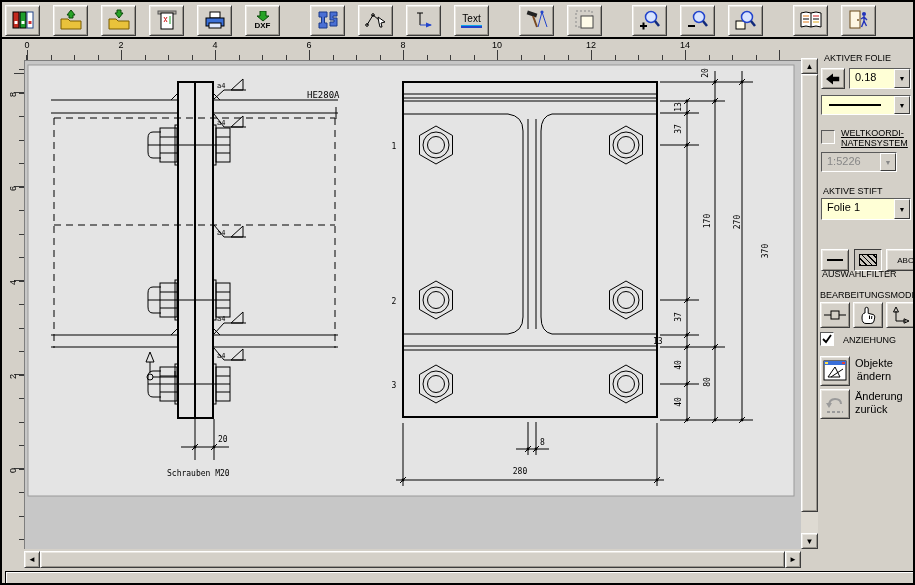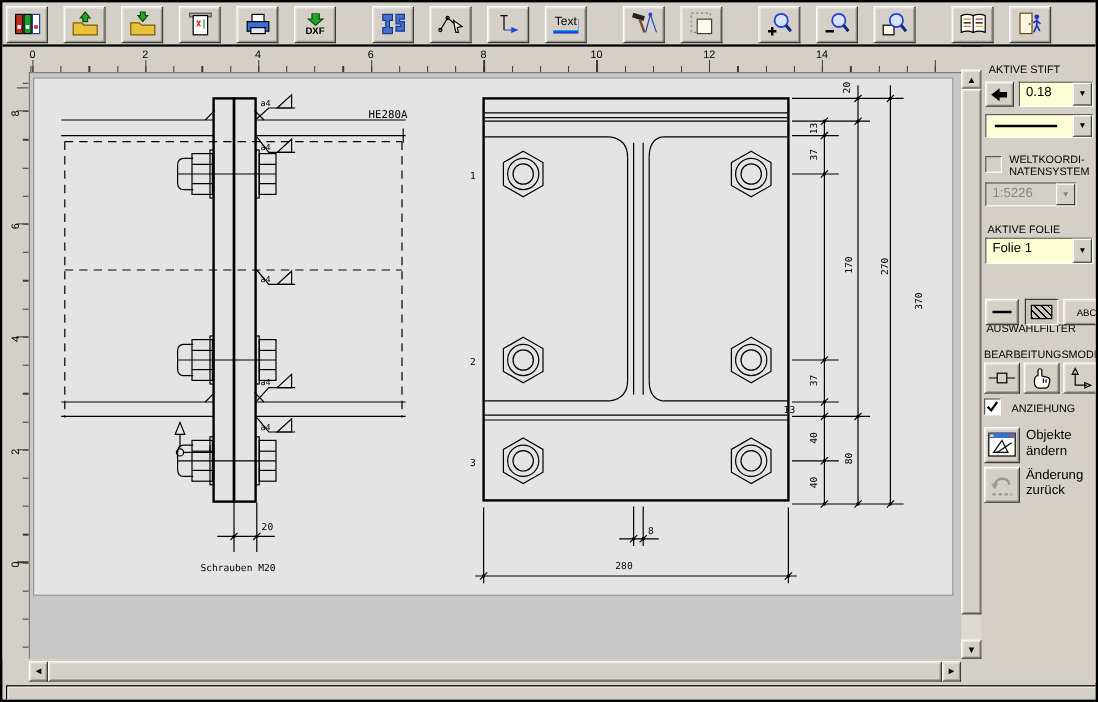--- a/index.html
+++ b/index.html
@@ -436,48 +436,48 @@
   <div class="hsb">
     <div class="sb-arrow raised" style="left:0;top:0;width:16px;height:17px;">◄</div>
     <div class="raised" style="position:absolute;left:16px;top:0;width:745px;height:17px;"></div>
     <div class="sb-arrow raised" style="right:0;top:0;width:16px;height:17px;">►</div>
   </div>
   <div class="sb-corner"></div>
 
   <div class="statusbar"></div>
 
   <div class="panel">
-    <span class="plabel" style="left:6px;top:14px;">AKTIVE STIFT</span>
+    <span class="plabel" style="left:6px;top:14px;">AKTIVER FOLIE</span>
     <div class="pbtn" style="left:3px;top:29px;width:24px;height:21px;">
       <svg width="18" height="14" viewBox="0 0 22 18">
         <polygon points="2,9 11,2 11,6 19,6 19,12 11,12 11,16" fill="#000"></polygon>
       </svg>
     </div>
     <div class="combo" style="left:31px;top:29px;width:62px;height:21px;">
       <span class="cv">0.18</span>
       <span class="ca">▼</span>
     </div>
     <div class="combo" style="left:3px;top:56px;width:90px;height:20px;">
       <span class="cv">
         <svg width="56" height="12" viewBox="0 0 56 12">
             <line x1="2" y1="7" x2="54" y2="7" stroke="#000" stroke-width="2"></line>
           </svg>
       </span>
       <span class="ca">▼</span>
     </div>
     <div class="cbox" style="left:3px;top:91px;"></div>
-    <span class="plabel" style="left:23px;top:89px;line-height:10px;">
+    <span class="plabel" style="left:23px;top:89px;line-height:10px;text-decoration:underline;">
       <span>WELTKOORDI-</span><br>
       <span>NATENSYSTEM</span>
     </span>
     <div class="combo disabled" style="left:3px;top:113px;width:76px;height:20px;">
       <span class="cv">1:5226</span>
       <span class="ca">▼</span>
     </div>
-    <span class="plabel" style="left:5px;top:147px;">AKTIVE FOLIE</span>
+    <span class="plabel" style="left:5px;top:147px;">AKTIVE STIFT</span>
     <div class="combo" style="left:3px;top:159px;width:90px;height:22px;">
       <span class="cv">Folie 1</span>
       <span class="ca">▼</span>
     </div>
     <span class="plabel" style="left:4px;top:197px;margin-top:33px;">AUSWAHLFILTER</span>
     <div class="pbtn" style="left:3px;top:210px;width:28px;height:22px;">
       <svg width="20" height="10" viewBox="0 0 20 10">
           <line x1="2" y1="5" x2="18" y2="5" stroke="#000" stroke-width="2"></line>
         </svg>
     </div>
@@ -517,21 +517,21 @@
     <div class="pbtn" style="left:2px;top:317px;width:30px;height:30px;">
       <svg width="24" height="22" viewBox="0 0 24 22">
         <rect x="1" y="1" width="22" height="19" fill="#fff" stroke="#000"></rect>
         <rect x="1" y="1" width="22" height="4" fill="#3a6fd8"></rect>
         <rect x="2" y="2" width="3" height="2" fill="#ffe24a"></rect>
         <rect x="19" y="2" width="3" height="2" fill="#e04040"></rect>
         <path d="M5,17 L12,7 L17,17 Z" fill="none" stroke="#000"></path>
         <line x1="8" y1="17" x2="20" y2="9" stroke="#000"></line>
       </svg>
     </div>
-    <span class="btnlabel" style="left:37px;top:318px;">
+    <span class="btnlabel" style="left:37px;top:318px;text-align:center;">
       <span>Objekte</span><br>
       <span>ändern</span>
     </span>
     <div class="pbtn" style="left:2px;top:350px;width:30px;height:30px;">
       <svg width="24" height="22" viewBox="0 0 24 22">
         <path d="M6,13 Q6,6 12,6 Q18,6 18,11" fill="none" stroke="#9a9a9a" stroke-width="2"></path>
         <polygon points="6,15 3,10 9,10" fill="#9a9a9a"></polygon>
         <line x1="4" y1="19" x2="20" y2="19" stroke="#9a9a9a" stroke-width="2" stroke-dasharray="3,2"></line>
       </svg>
     </div>

